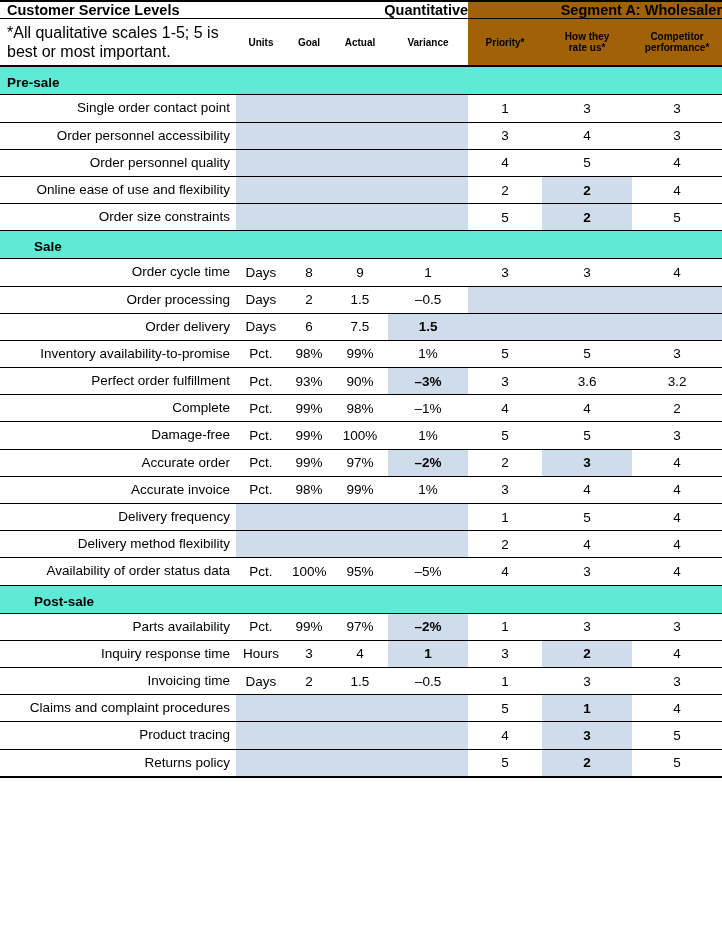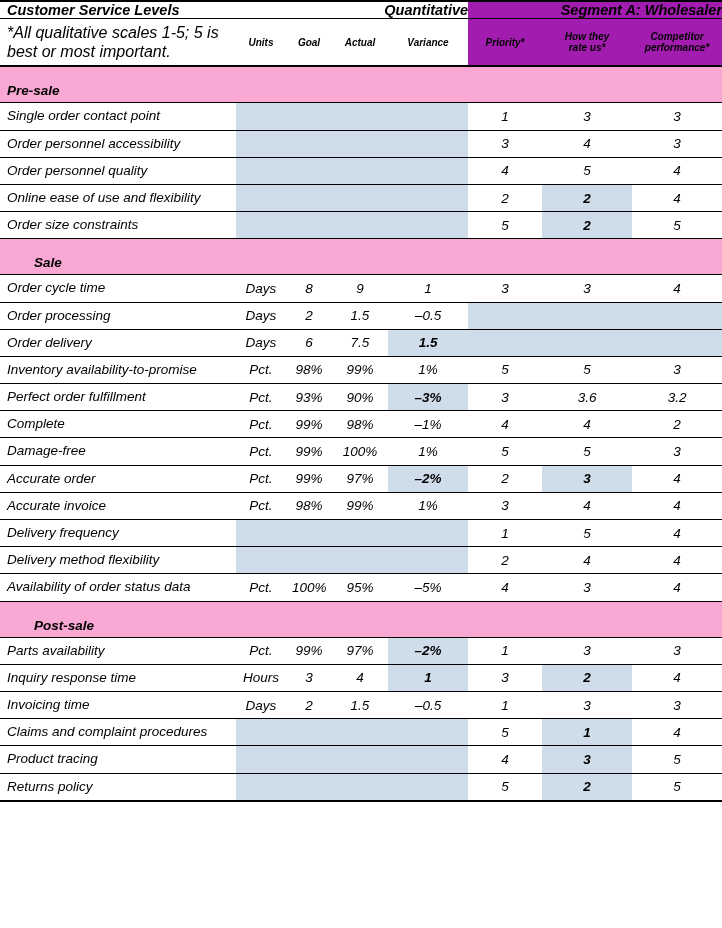--- a/index.html
+++ b/index.html
@@ -12,21 +12,20 @@
     width: 722px;
     height: 928px;
     overflow: hidden;
     color: #000000;
   }
   #sheet {
     width: 722px;
     height: 928px;
     position: relative;
     box-sizing: border-box;
-    font-style: italic;
   }
   table.grid {
     border-collapse: collapse;
     table-layout: fixed;
     width: 722px;
     font-size: 13.5px;
   }
   table.grid td, table.grid th {
     padding: 0;
     margin: 0;
@@ -47,21 +46,21 @@
     font-weight: bold;
     font-size: 14.5px;
     padding: 5px 6px 6px 6px;
     text-align: right;
   }
   .hdr-top td.left {
     text-align: left;
     padding-left: 7px;
   }
   .seg-head {
-    background: #a21caf;
+    background: #a16207;
   }
   .rule-top {
     border-top: 2.5px solid #000;
   }
   .rule-under-title {
     border-bottom: 1.2px solid #000;
   }
   .rule-heavy-bottom {
     border-bottom: 2.2px solid #000;
   }
@@ -75,42 +74,42 @@
   .hdr-sub td.note {
     text-align: left;
     font-weight: normal;
     font-size: 16px;
     vertical-align: top;
     padding: 4px 6px 4px 7px;
     line-height: 1.2;
   }
   
   tr.section td {
-    background: #f9a8d4;
+    background: #5eead4;
     font-weight: bold;
     font-size: 13.5px;
-    padding: 16px 6px 4px 7px;
+    padding: 8px 6px 4px 7px;
     border-top: 1px solid #000;
     border-bottom: 1px solid #000;
   }
   tr.section td.indent {
     padding-left: 34px;
   }
   
   tr.data td {
     border-bottom: 0.8px solid #000;
     padding: 5px 6px 5px 7px;
     font-size: 13.5px;
   }
   tr.data td.num {
     text-align: center;
     padding: 5px 6px;
   }
   tr.data td.lbl {
-    text-align: left;
+    text-align: right;
   }
   td.ind1 { padding-left: 26px; }
   .shade {
     background: #cfdcea;
   }
   .bold { font-weight: bold; }
   .blank-band {
     background: #cfdcea;
   }
   .wrap2 { line-height: 1.2; }

